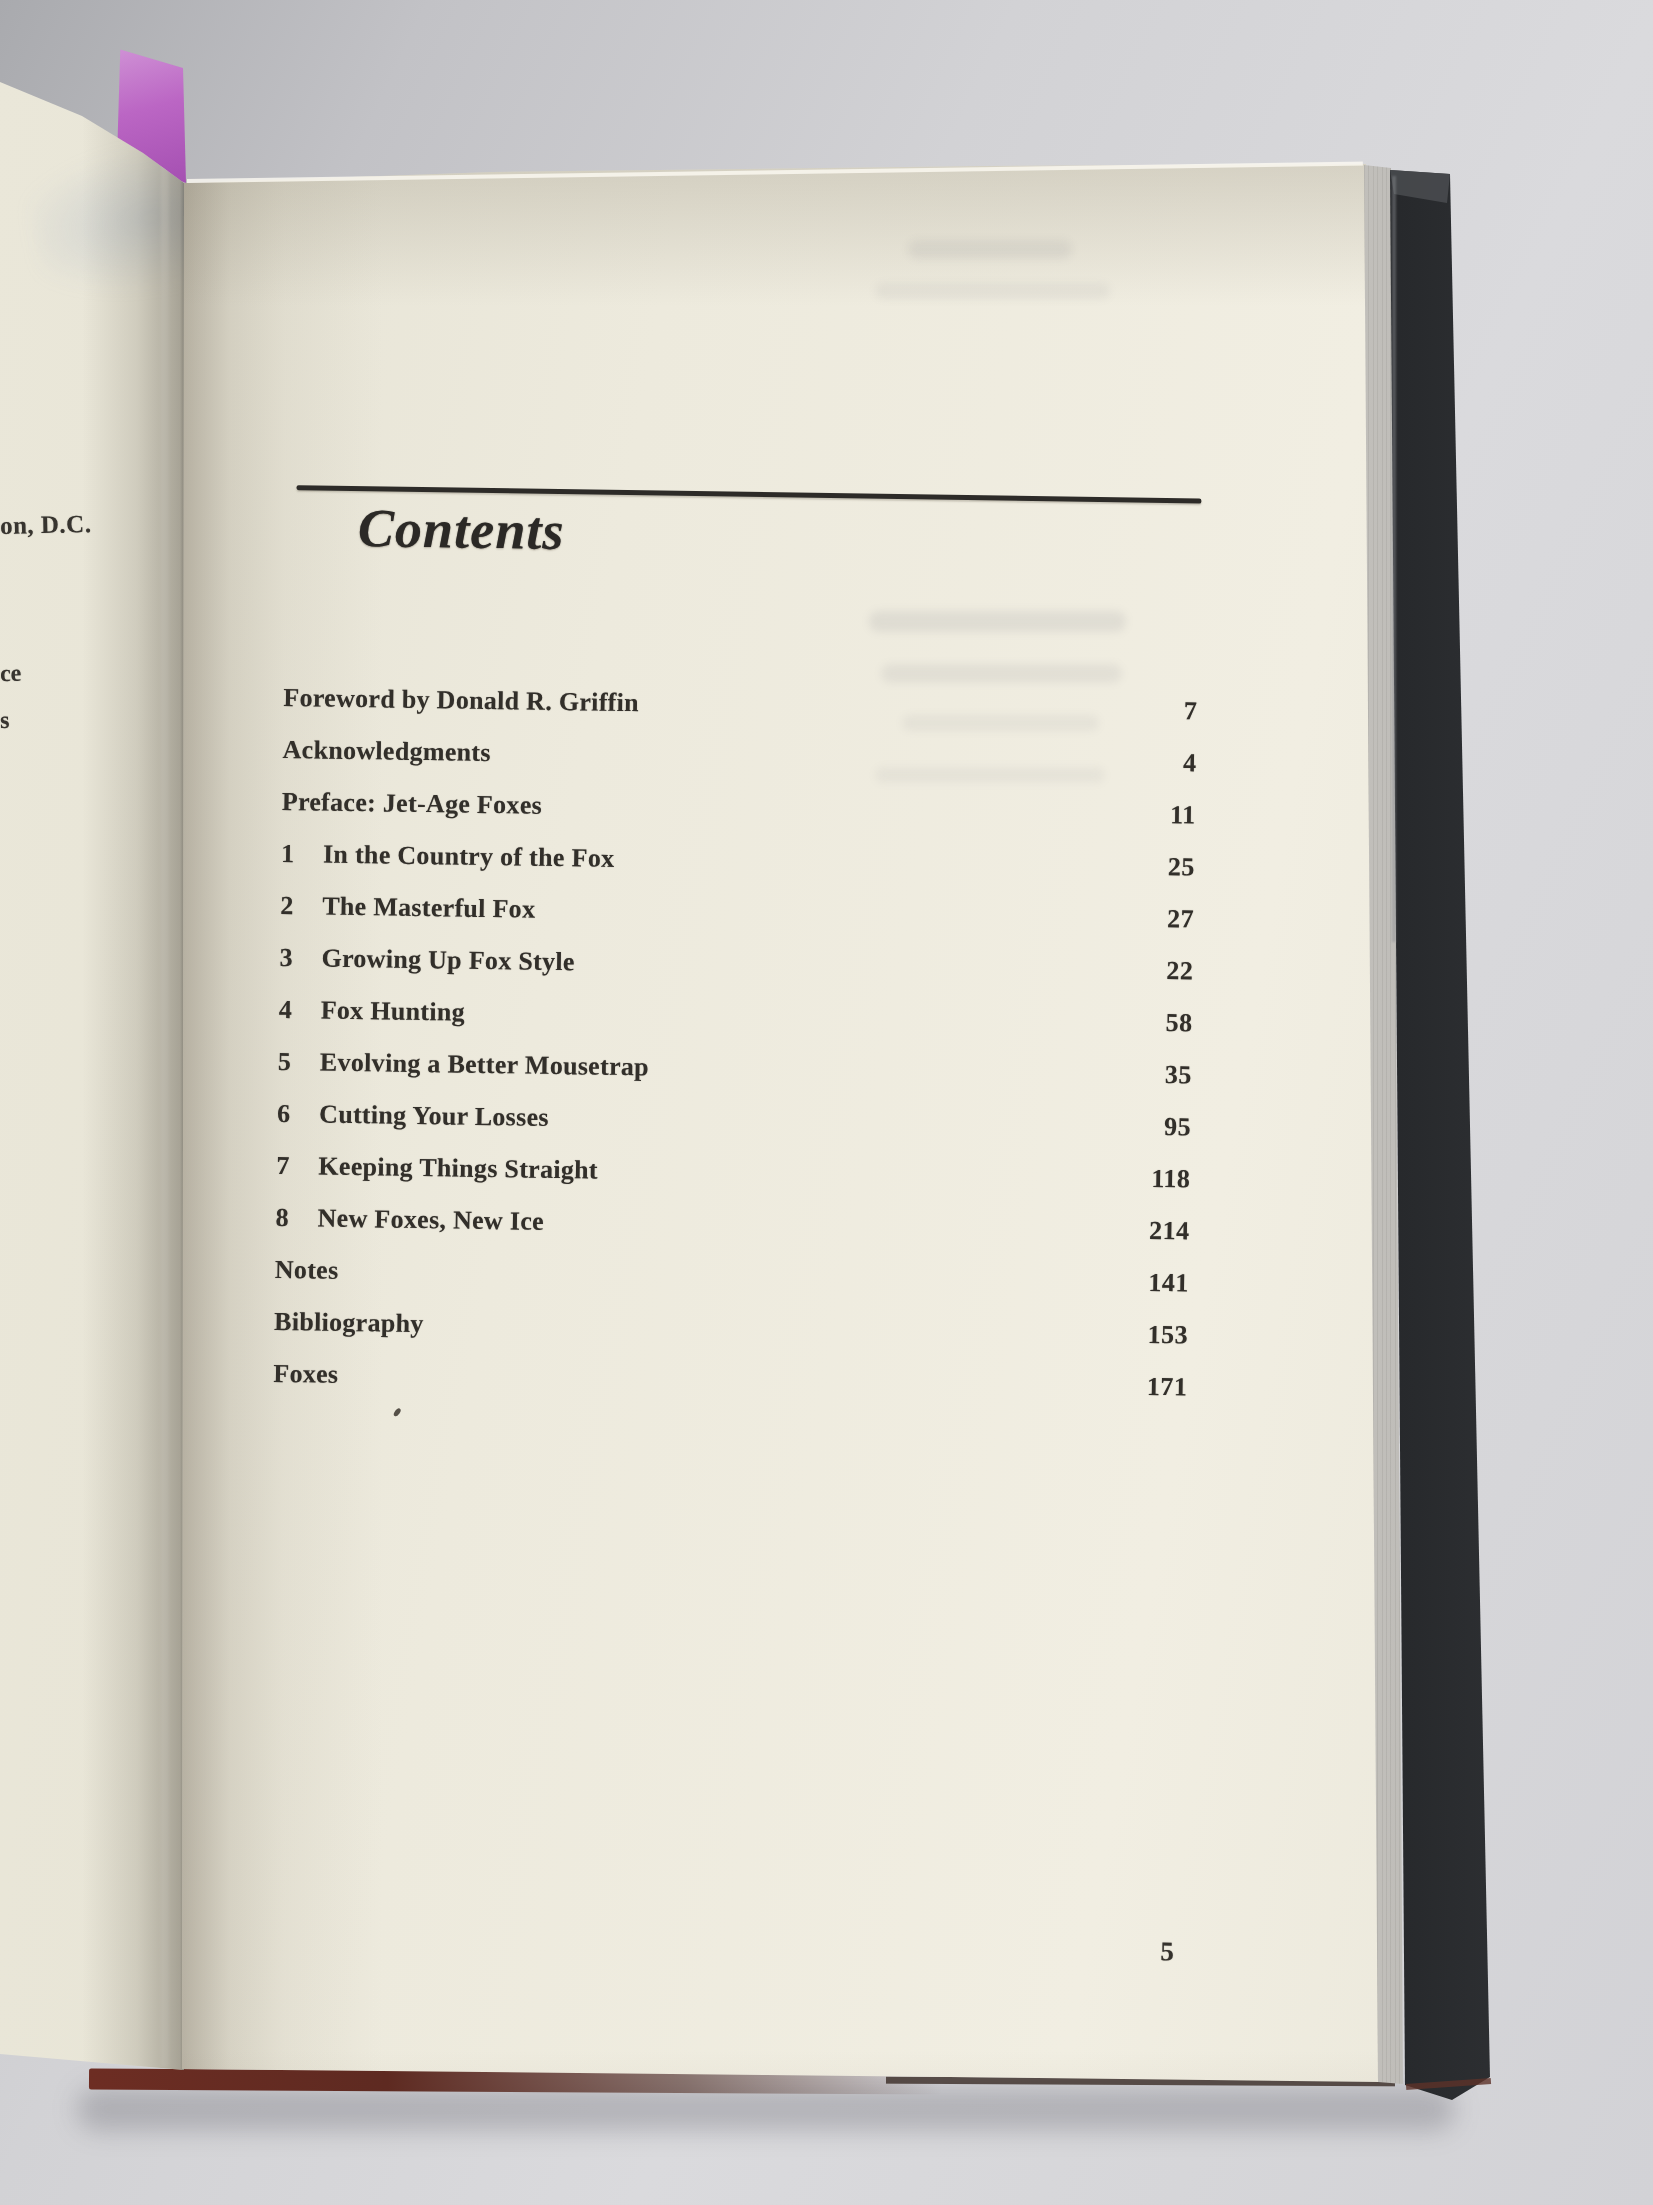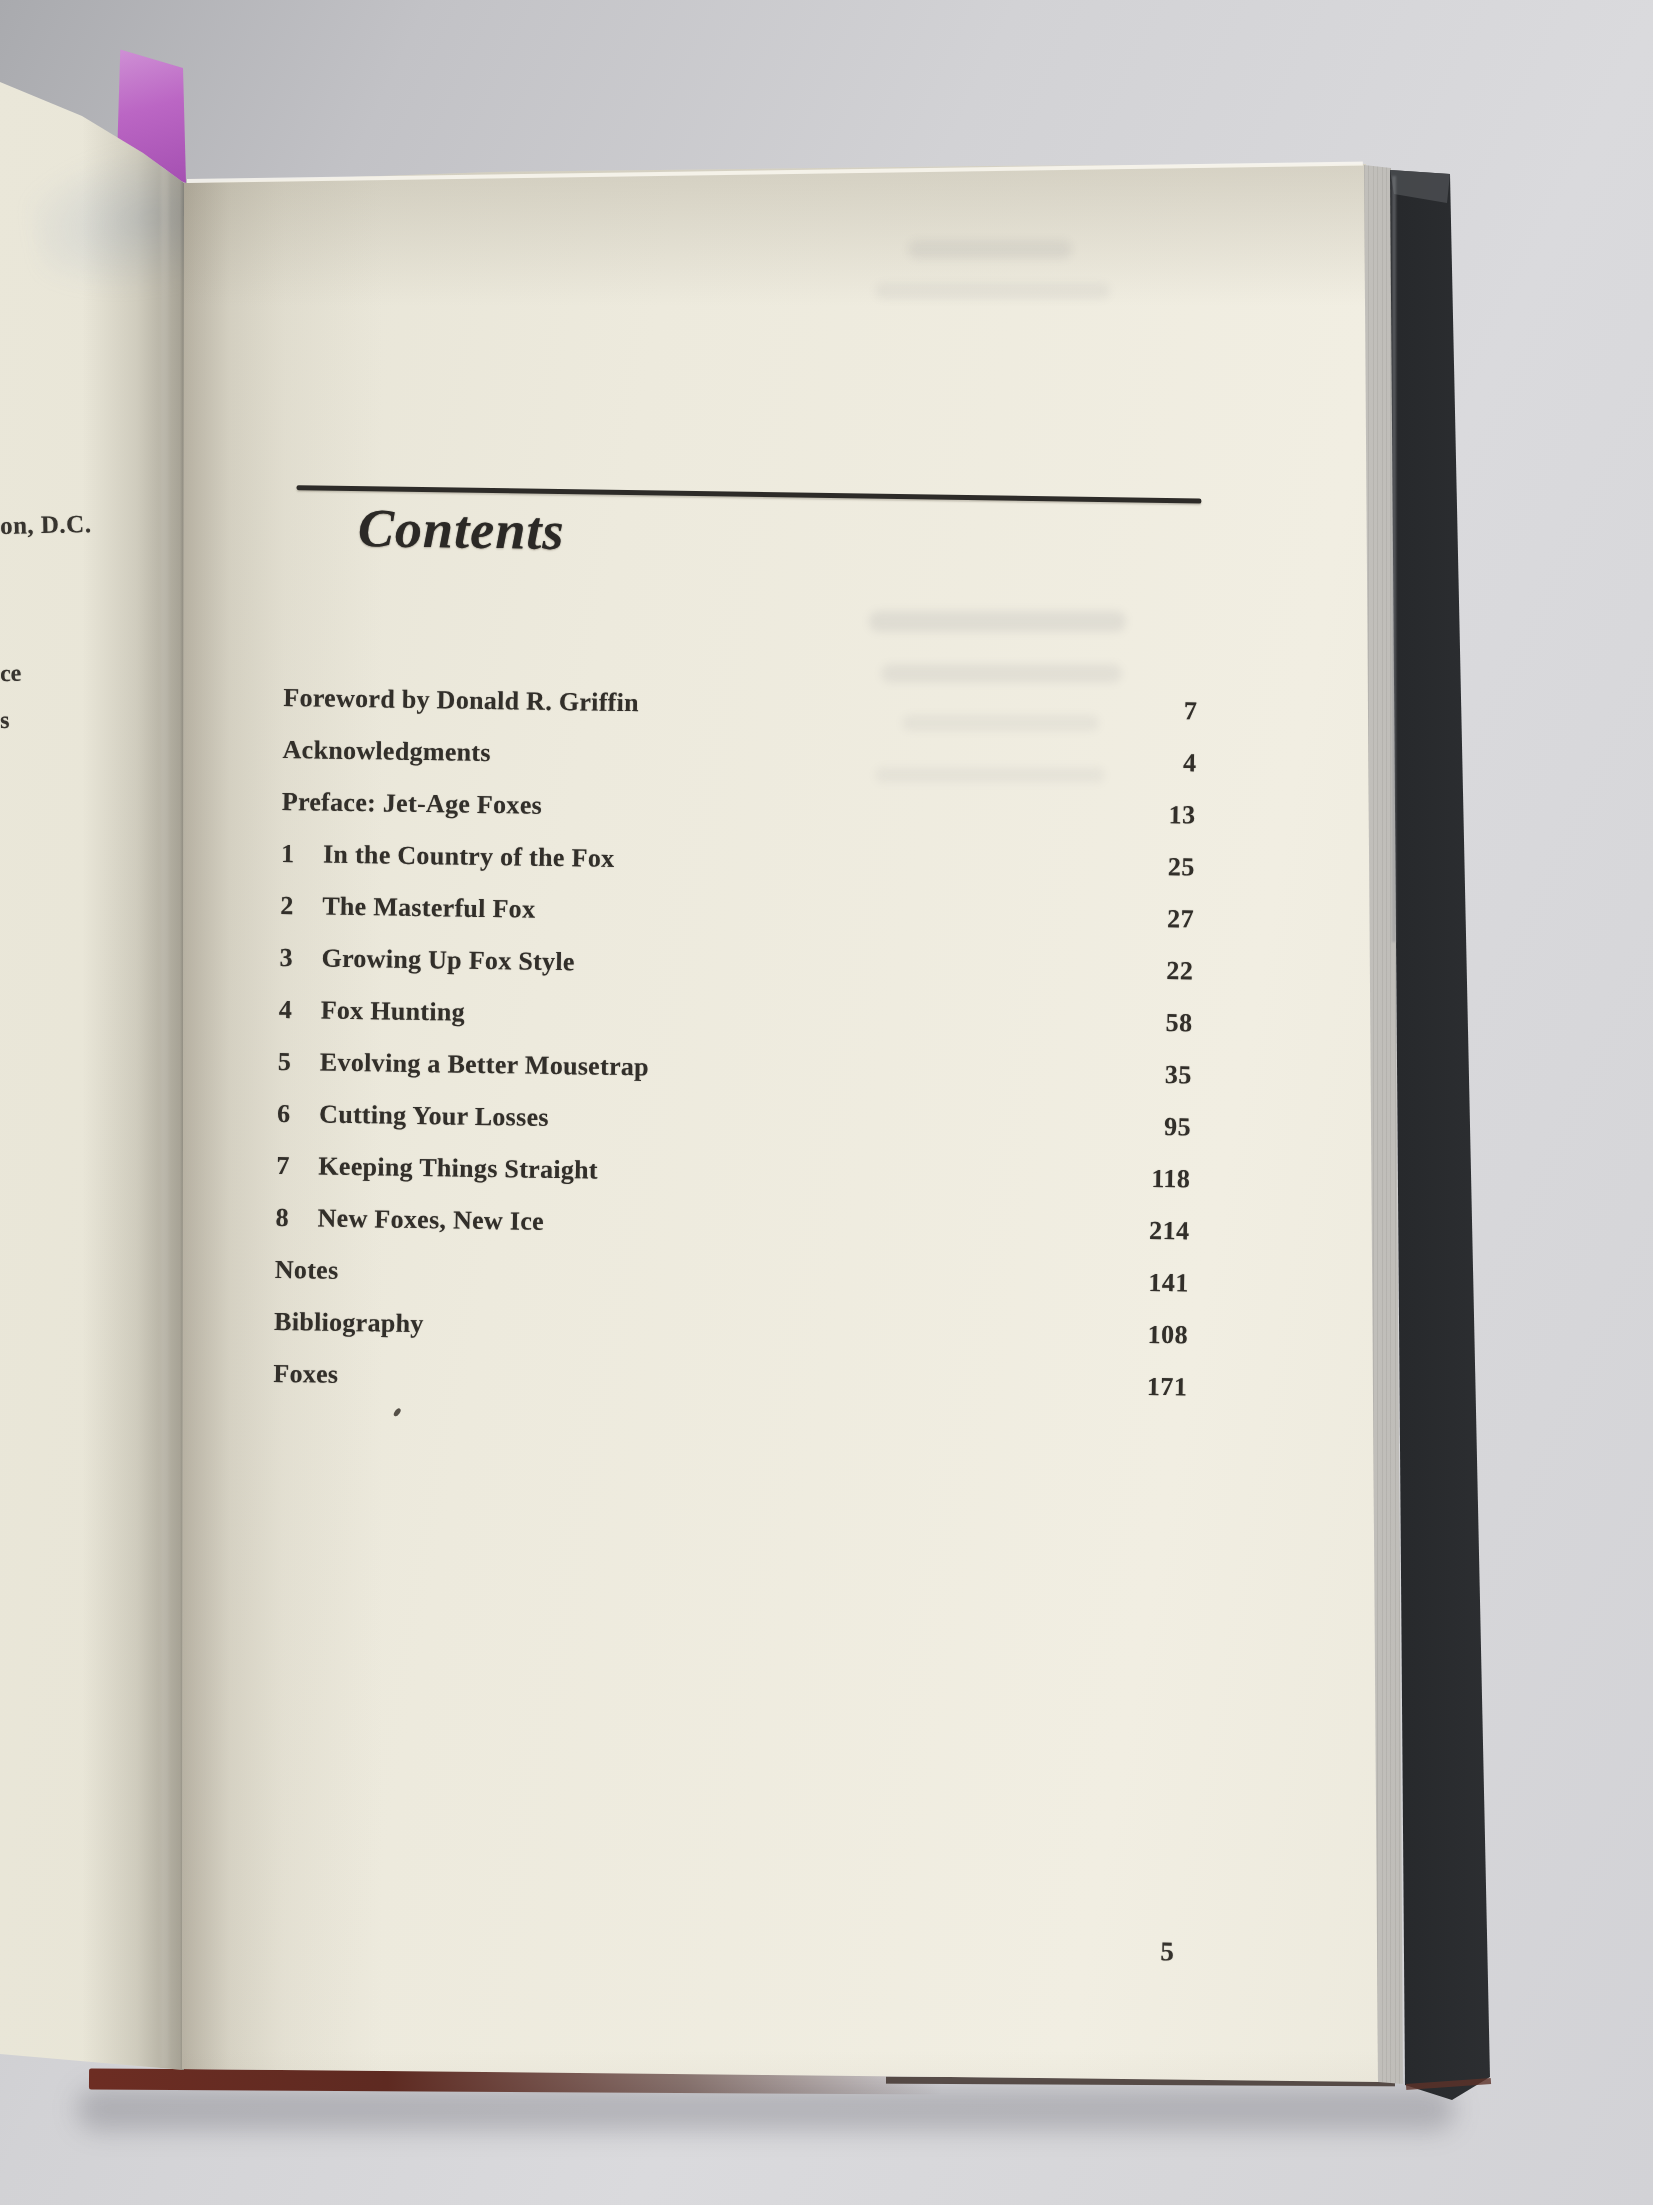--- a/index.html
+++ b/index.html
@@ -148,21 +148,21 @@
 
   <div class="toc-row">
 
     <span class="toc-label">Acknowledgments</span>
     <span class="toc-page">4</span>
   </div>
 
   <div class="toc-row">
 
     <span class="toc-label">Preface: Jet-Age Foxes</span>
-    <span class="toc-page">13</span>
+    <span class="toc-page">11</span>
   </div>
 
   <div class="toc-row">
     <span class="toc-num">1</span>
     <span class="toc-label">In the Country of the Fox</span>
     <span class="toc-page">25</span>
   </div>
 
   <div class="toc-row">
     <span class="toc-num">2</span>
@@ -208,21 +208,21 @@
 
   <div class="toc-row">
 
     <span class="toc-label">Notes</span>
     <span class="toc-page">141</span>
   </div>
 
   <div class="toc-row">
 
     <span class="toc-label">Bibliography</span>
-    <span class="toc-page">108</span>
+    <span class="toc-page">153</span>
   </div>
 
   <div class="toc-row">
 
     <span class="toc-label">Foxes</span>
     <span class="toc-page">171</span>
   </div>
 </div>
       <div class="folio">5</div>
       <div class="speck"></div>

